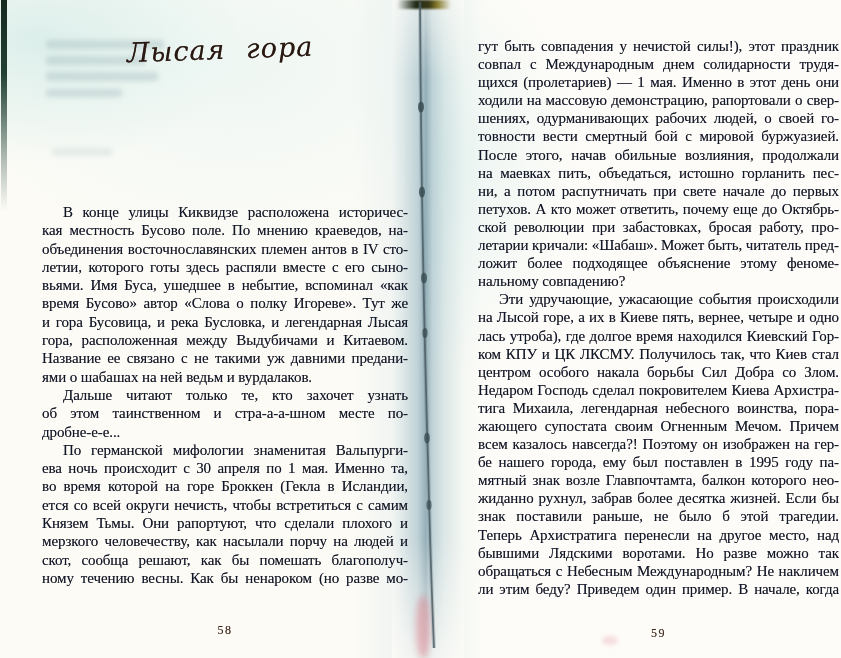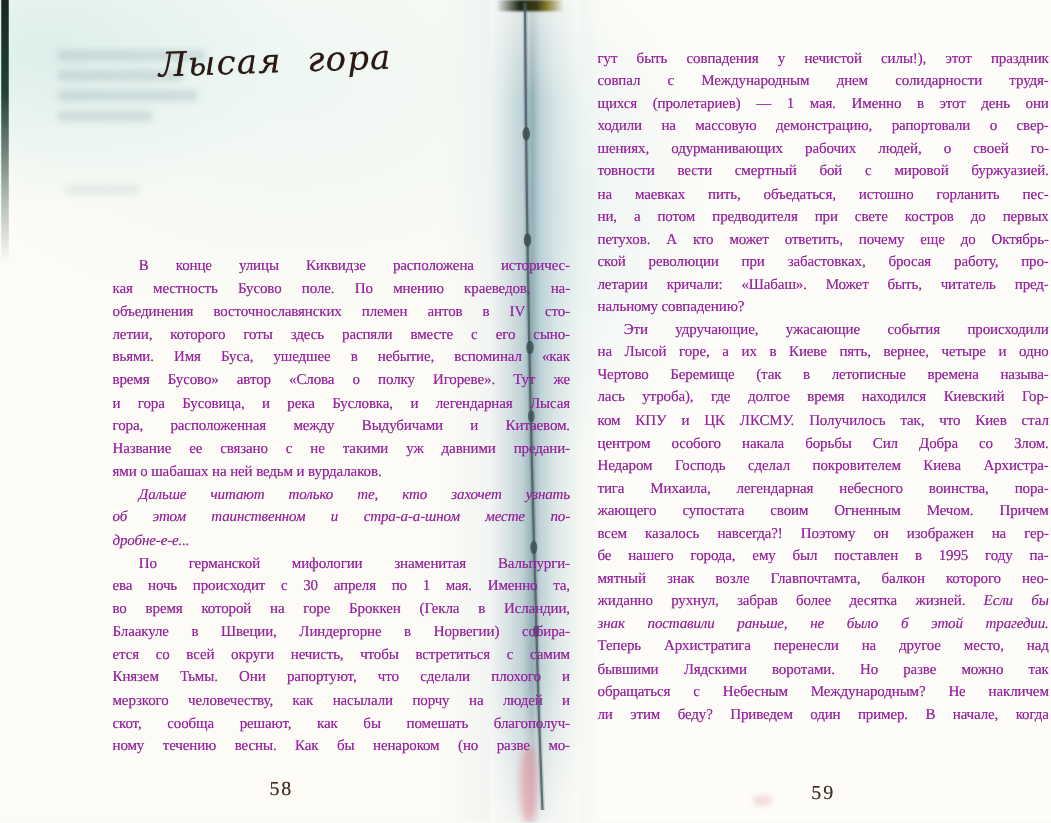--- a/index.html
+++ b/index.html
@@ -76,42 +76,42 @@
     font-size:27px;
     letter-spacing:1px;
     word-spacing:11px;
     color:#2a1812;
     transform:rotate(-2deg);
     text-shadow:0 0 0.6px rgba(42,24,18,0.65);
   }
   
   .text-block{
     position:absolute;
-    color:#a21caf;
-    font-size:12px;
+    color:#0f172a;
+    font-size:15px;
     letter-spacing:-0.1px;
     text-shadow:0 0 0.45px rgba(58,37,29,0.55);
   }
-  #left-text{left:42px;top:203px;width:366px;margin-left:48px;}
+  #left-text{left:42px;top:203px;width:366px;}
   #right-text{left:478px;top:37px;width:361px;}
   .line{
     text-align:justify;
     text-align-last:justify;
     overflow:hidden;
     white-space:normal;
   }
   #left-text .line{height:18.3px;line-height:18.3px;}
   #right-text .line{height:18.1px;line-height:18.1px;}
   .line.end{text-align-last:left;}
   .line.indent{text-indent:21px;}
-  .italic{font-style:italic;}
+  .italic{}
   
   .page-number{
     position:absolute;
-    font-size:16px;
+    font-size:12px;
     letter-spacing:1.5px;
     color:#442e24;
     text-align:center;
     text-shadow:0 0 0.4px rgba(68,46,36,0.6);
   }
   #page-number-left{left:42px;top:623px;width:366px;}
   #page-number-right{left:478px;top:626px;width:361px;}
 </style>
 </head>
 <body>
@@ -156,43 +156,43 @@
       <div class="line">и гора Бусовица, и река Бусловка, и легендарная Лысая</div>
       <div class="line">гора, расположенная между Выдубичами и Китаевом.</div>
       <div class="line">Название ее связано с не такими уж давними предани-</div>
       <div class="line end">ями о шабашах на ней ведьм и вурдалаков.</div>
       <div class="line indent italic">Дальше читают только те, кто захочет узнать</div>
       <div class="line italic">об этом таинственном и стра-а-а-шном месте по-</div>
       <div class="line end italic">дробне-е-е...</div>
       <div class="line indent">По германской мифологии знаменитая Вальпурги-</div>
       <div class="line">ева ночь происходит с 30 апреля по 1 мая. Именно та,</div>
       <div class="line">во время которой на горе Броккен (Гекла в Исландии,</div>
-      <div class="line">Блаакуле в Швеции, Линдергорне в Норвегии) собира-</div>
       <div class="line">ется со всей округи нечисть, чтобы встретиться с самим</div>
       <div class="line">Князем Тьмы. Они рапортуют, что сделали плохого и</div>
       <div class="line">мерзкого человечеству, как насылали порчу на людей и</div>
       <div class="line">скот, сообща решают, как бы помешать благополуч-</div>
       <div class="line">ному течению весны. Как бы ненароком (но разве мо-</div>
     </div>
   <div id="right-text" class="text-block">
       <div class="line">гут быть совпадения у нечистой силы!), этот праздник</div>
       <div class="line">совпал с Международным днем солидарности трудя-</div>
       <div class="line">щихся (пролетариев) — 1 мая. Именно в этот день они</div>
       <div class="line">ходили на массовую демонстрацию, рапортовали о свер-</div>
       <div class="line">шениях, одурманивающих рабочих людей, о своей го-</div>
       <div class="line">товности вести смертный бой с мировой буржуазией.</div>
+      <div class="line">После этого, начав обильные возлияния, продолжали</div>
       <div class="line">на маевках пить, объедаться, истошно горланить пес-</div>
-      <div class="line">ни, а потом предводителя при свете костров до первых</div>
+      <div class="line">ни, а потом распутничать при свете начале до первых</div>
       <div class="line">петухов. А кто может ответить, почему еще до Октябрь-</div>
       <div class="line">ской революции при забастовках, бросая работу, про-</div>
       <div class="line">летарии кричали: «Шабаш». Может быть, читатель пред-</div>
+      <div class="line">ложит более подходящее объяснение этому феноме-</div>
       <div class="line end">нальному совпадению?</div>
       <div class="line indent">Эти удручающие, ужасающие события происходили</div>
       <div class="line">на Лысой горе, а их в Киеве пять, вернее, четыре и одно</div>
-      <div class="line">Чертово Беремище (так в летописные времена называ-</div>
       <div class="line">лась утроба), где долгое время находился Киевский Гор-</div>
       <div class="line">ком КПУ и ЦК ЛКСМУ. Получилось так, что Киев стал</div>
       <div class="line">центром особого накала борьбы Сил Добра со Злом.</div>
       <div class="line">Недаром Господь сделал покровителем Киева Архистра-</div>
       <div class="line">тига Михаила, легендарная небесного воинства, пора-</div>
       <div class="line">жающего супостата своим Огненным Мечом. Причем</div>
       <div class="line">всем казалось навсегда?! Поэтому он изображен на гер-</div>
       <div class="line">бе нашего города, ему был поставлен в 1995 году па-</div>
       <div class="line">мятный знак возле Главпочтамта, балкон которого нео-</div>
       <div class="line"><span>жиданно рухнул, забрав более десятка жизней. </span><span class="italic">Если бы</span></div>

